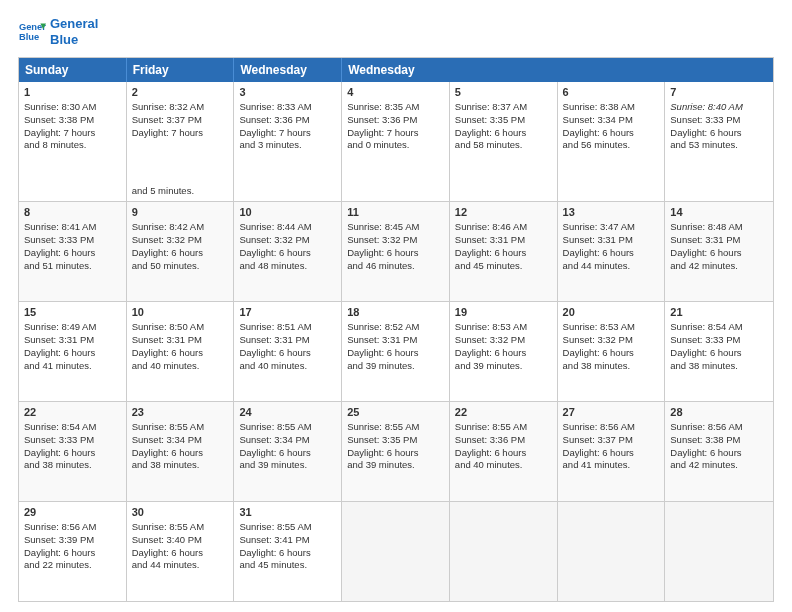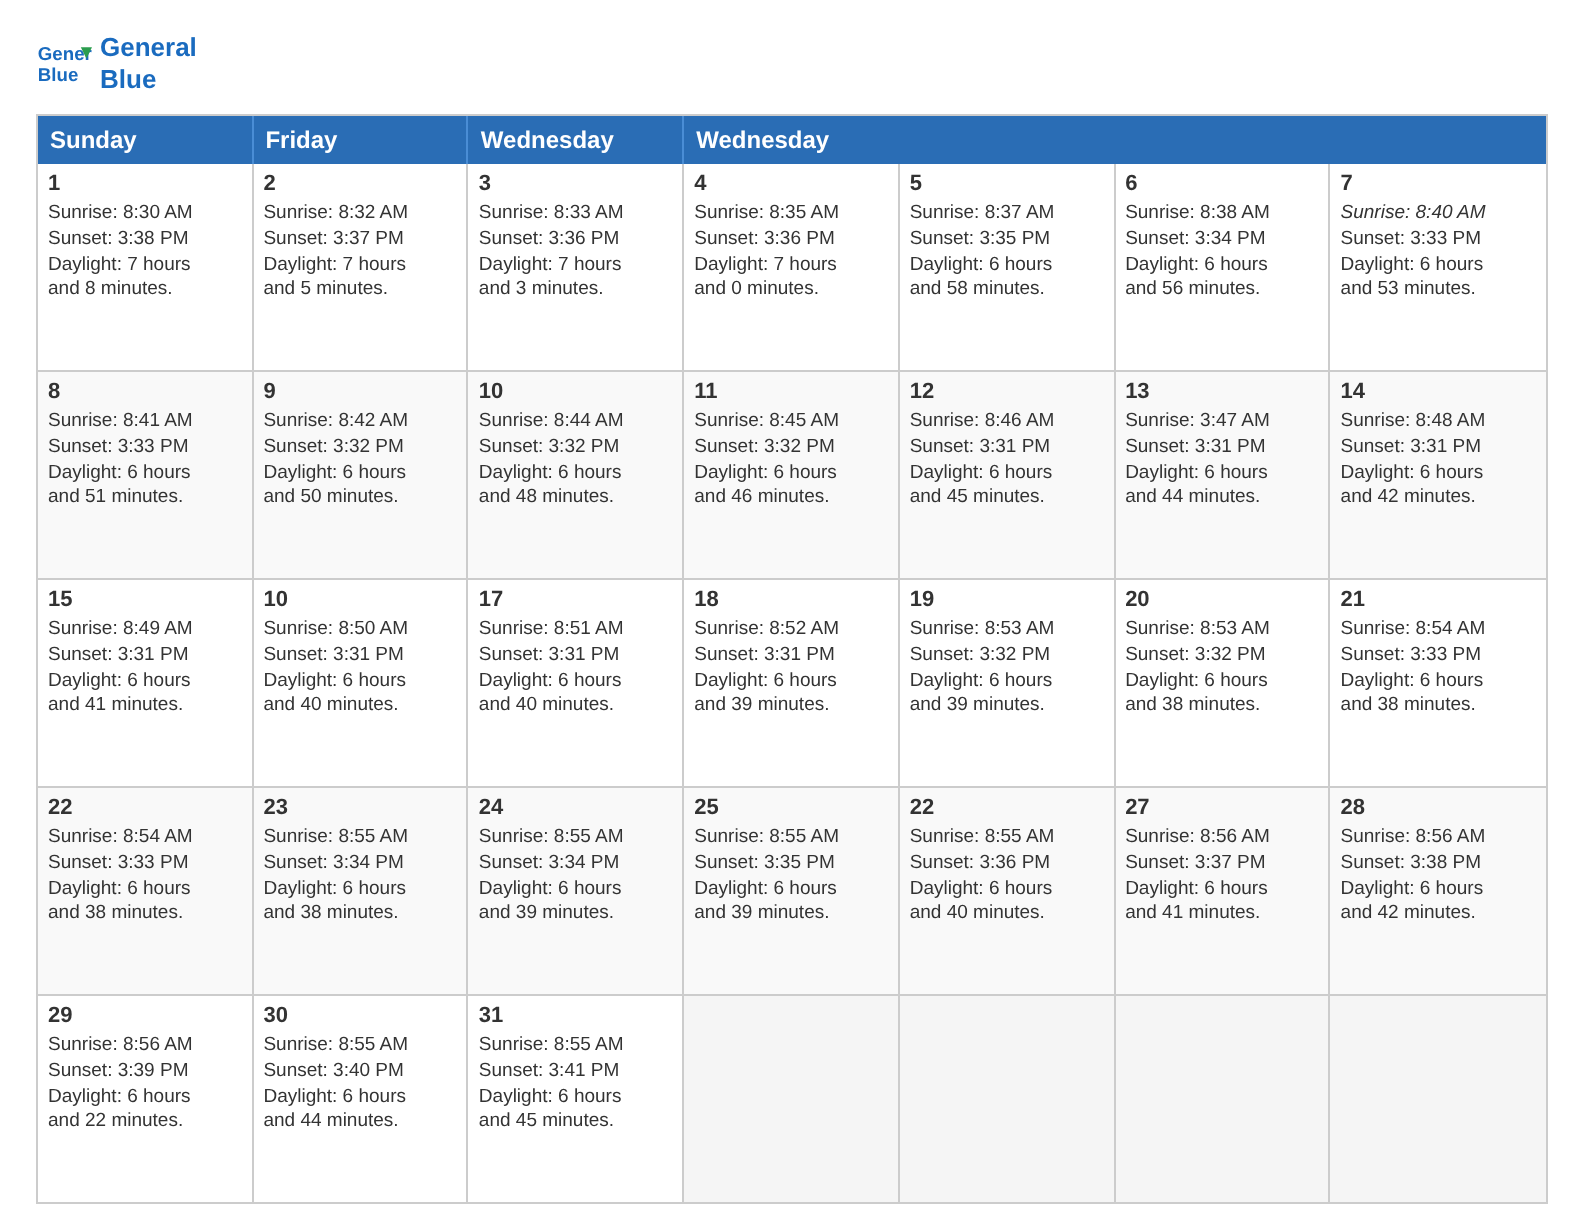--- a/index.html
+++ b/index.html
@@ -144,21 +144,21 @@
             <span style="display: block;">Sunrise: 8:30 AM</span>
             <span style="display: block;">Sunset: 3:38 PM</span>
             <span style="display: block;">Daylight: 7 hours</span>
             <span style="display: block;">and 8 minutes.</span>
           </div>
           <div class="cal-cell">
             <span class="day-num">2</span>
             <span style="display: block;">Sunrise: 8:32 AM</span>
             <span style="display: block;">Sunset: 3:37 PM</span>
             <span style="display: block;">Daylight: 7 hours</span>
-            <span style="display: block;">and 5 minutes.</span>
+            <span style="display: block; margin-top: 46px;">and 5 minutes.</span>
           </div>
           <div class="cal-cell">
             <span class="day-num">3</span>
             <span style="display: block;">Sunrise: 8:33 AM</span>
             <span style="display: block;">Sunset: 3:36 PM</span>
             <span style="display: block;">Daylight: 7 hours</span>
             <span style="display: block;">and 3 minutes.</span>
           </div>
           <div class="cal-cell">
             <span class="day-num">4</span>

